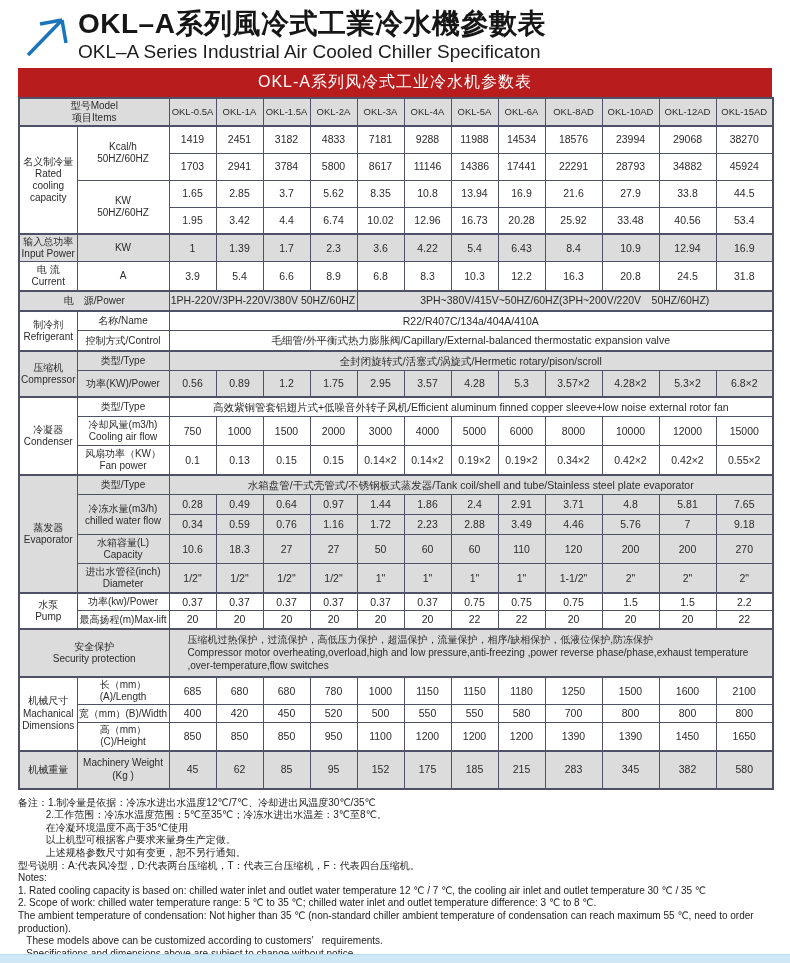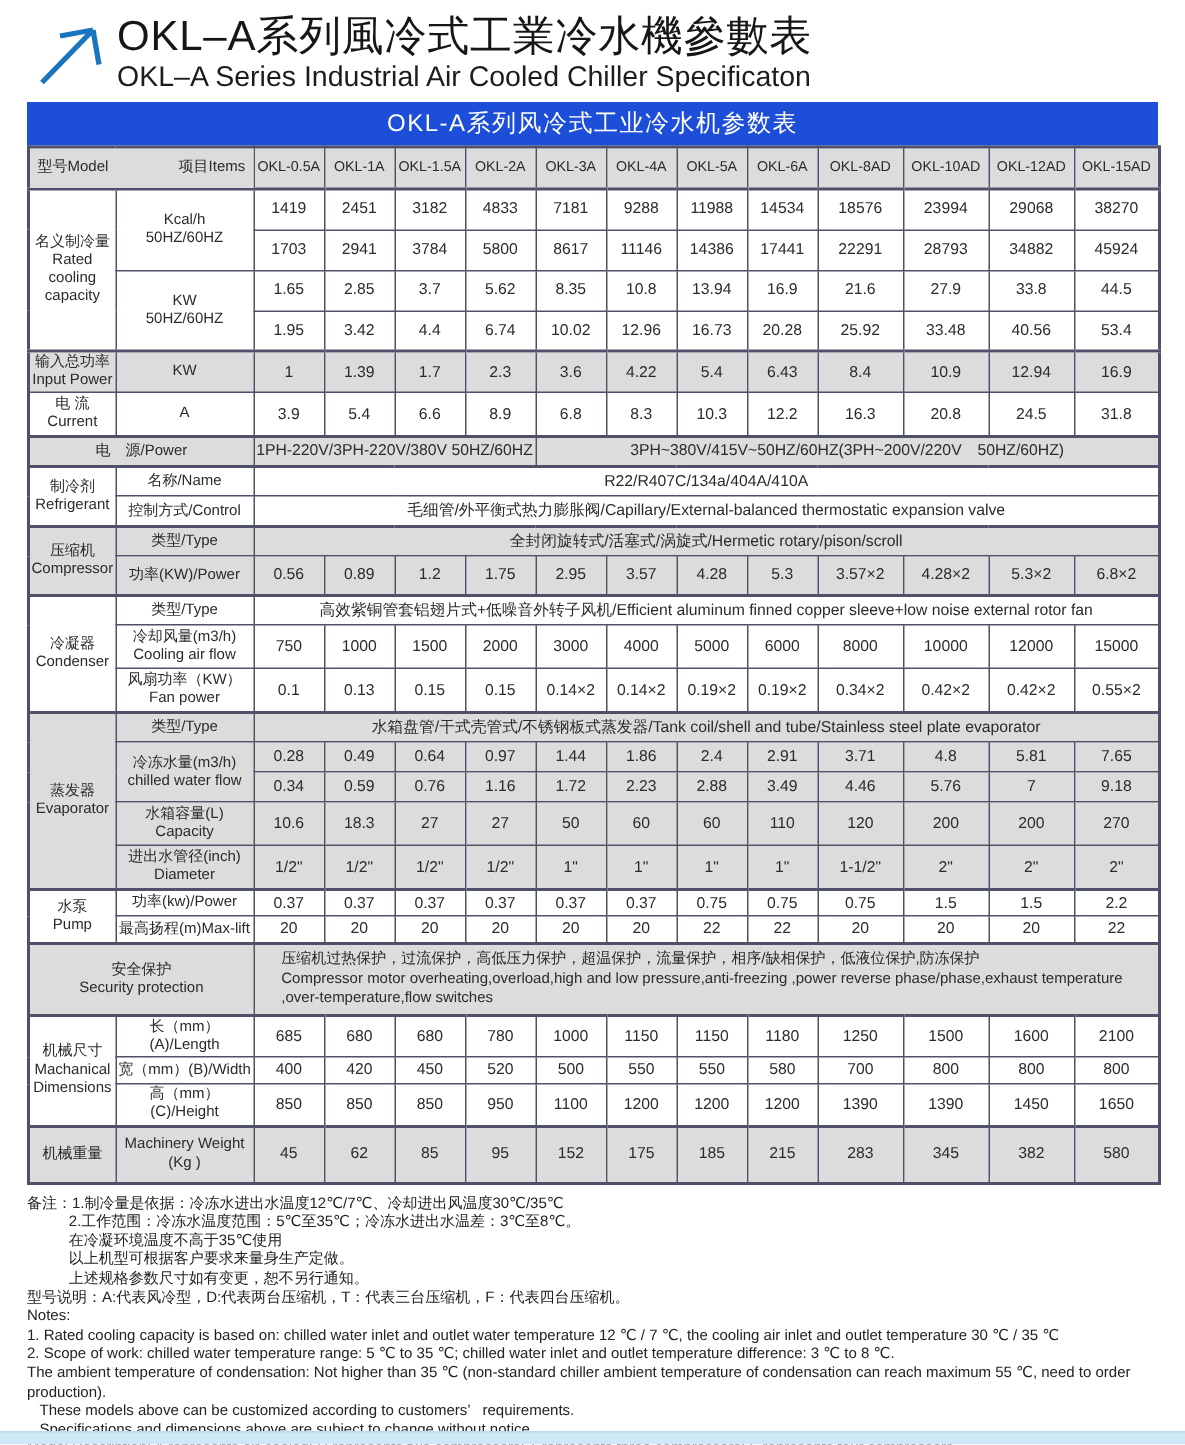--- a/index.html
+++ b/index.html
@@ -4,21 +4,21 @@
 <style>
   html,body{margin:0;padding:0;}
   body{
     width:790px;height:963px;background:#ffffff;position:relative;overflow:hidden;
     font-family:"Liberation Sans","DejaVu Sans",sans-serif;color:#2b2b2b;
   }
   
   .page-header{display:flex;align-items:flex-start;padding:8px 0 0 16px;height:54px;}
   .arrow-wrap{width:58px;height:52px;flex:0 0 58px;}
   .titles{margin-left:4px;}
-  .title-cn{font-size:28px;font-weight:400;color:#161616;letter-spacing:0.5px;line-height:32px;}
+  .title-cn{font-size:28px;font-weight:700;color:#161616;letter-spacing:0.5px;line-height:32px;}
   .title-en{font-size:19px;font-weight:500;color:#1c1c1c;line-height:24px;}
   
   .banner{margin:6px 0 0 18px;width:754px;height:29px;display:flex;align-items:center;justify-content:center;
     color:#ffffff;font-size:16px;font-weight:500;letter-spacing:1px;}
   
   table{border-collapse:collapse;table-layout:fixed;margin-left:18px;width:754px;border:2px solid #4f5168;}
   td,th{border:1px solid #4f5168;text-align:center;vertical-align:middle;
     font-size:10.5px;font-weight:normal;line-height:1.22;white-space:pre-line;
     padding:1px 0;overflow:hidden;background:#ffffff;}
   tr.sh td,tr.sh th{background:#dcdcdc;}
@@ -31,21 +31,21 @@
   tr.hS{height:20px;}
   tr.hT{height:18px;}
   tr.hM{height:26px;}
   tr.hB{height:29px;margin-left:11px;}
   tr.hSec{height:48px;border-radius:20px;}
   tr.hW{height:38px;}
   th.model{font-size:9.5px;padding:0;}
   th.diag{position:relative;padding:0;
     background-image:linear-gradient(to bottom right,transparent 49.5%,#4f5168 49.5%,#4f5168 50.5%,transparent 50.5%);}
   tr.sh th.diag{background-color:#dcdcdc;}
-  .diag-inner{display:flex;justify-content:space-between;align-items:center;height:100%;padding:0 5px;font-size:10px;}
+  .diag-inner{display:flex;justify-content:space-between;align-items:center;height:100%;padding:0 5px;font-size:10px;flex-direction:column;}
   
   .notes{margin:7px 0 0 18px;width:760px;}
   .note-line{font-size:10px;line-height:12.6px;white-space:pre-wrap;color:#222;}
   
   .bottom-bar{position:absolute;left:0;bottom:0;width:790px;height:8px;border-top:1px solid #b9d9ec;}
 </style>
 </head>
 <body>
 
 <div class="page-header">
@@ -57,21 +57,21 @@
         <line x1="46" y1="12" x2="50" y2="35"></line>
       </g>
     </svg>
   </div>
   <div class="titles">
     <div class="title-cn">OKL–A系列風冷式工業冷水機參數表</div>
     <div class="title-en">OKL–A Series Industrial Air Cooled Chiller Specificaton</div>
   </div>
 </div>
 
-<div class="banner" style="background: #1d4ed8;">OKL-A系列风冷式工业冷水机参数表</div>
+<div class="banner" style="background: #b91c1c;">OKL-A系列风冷式工业冷水机参数表</div>
 
 <table>
   <colgroup>
       <col style="width: 58px;">
       <col style="width: 92px;">
       <col style="width: 47px;">
       <col style="width: 47px;">
       <col style="width: 47px;">
       <col style="width: 47px;">
       <col style="width: 47px;">

